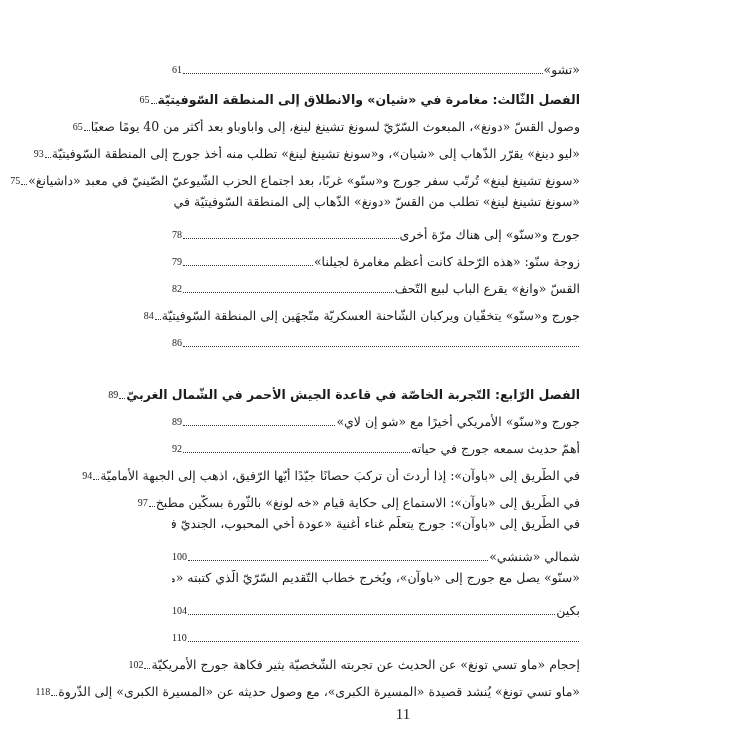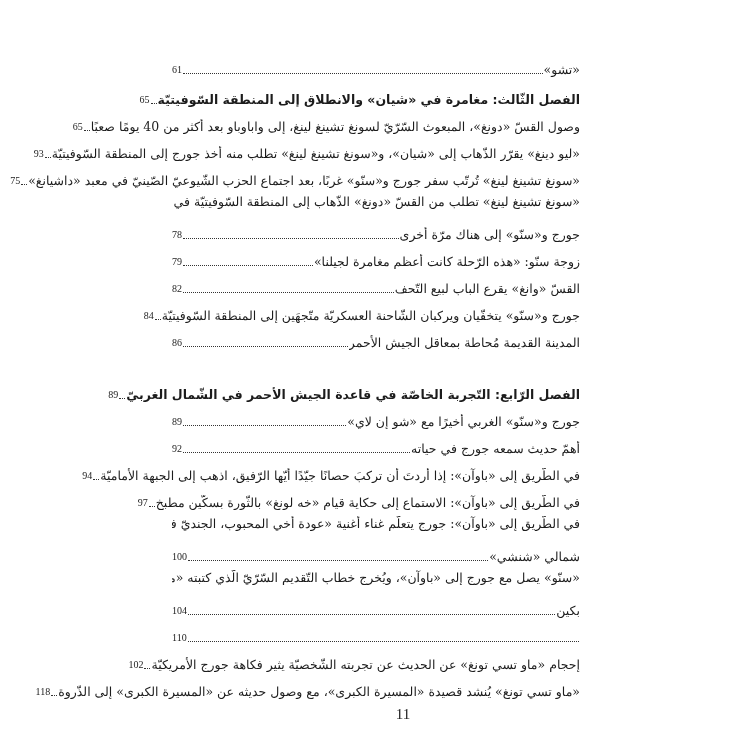--- a/index.html
+++ b/index.html
@@ -75,33 +75,32 @@
       <span class="page-num">82</span>
     </div>
 
     <div class="row" style="top:302px">
       <span class="title">جورج و«سنّو» يتخفّيان ويركبان الشّاحنة العسكريّة متّجهَين إلى المنطقة السّوفيتيّة</span>
       <span class="dots"></span>
       <span class="page-num">84</span>
     </div>
 
     <div class="row" style="top:329px">
-      <span class="title">المدينة القديمة مُحاطة بمعاقل الجيش الأحمر</span>
       <span class="dots"></span>
       <span class="page-num">86</span>
     </div>
 
     <div class="row heading" style="top:381px">
       <span class="title">الفصل الرّابع: التّجربة الخاصّة في قاعدة الجيش الأحمر في الشّمال الغربيّ</span>
       <span class="dots"></span>
       <span class="page-num">89</span>
     </div>
 
     <div class="row" style="top:408px">
-      <span class="title">جورج و«سنّو» الغربي أخيرًا مع «شو إن لاي»</span>
+      <span class="title">جورج و«سنّو» الأمريكي أخيرًا مع «شو إن لاي»</span>
       <span class="dots"></span>
       <span class="page-num">89</span>
     </div>
 
     <div class="row" style="top:435px">
       <span class="title">أهمّ حديث سمعه جورج في حياته</span>
       <span class="dots"></span>
       <span class="page-num">92</span>
     </div>
 

